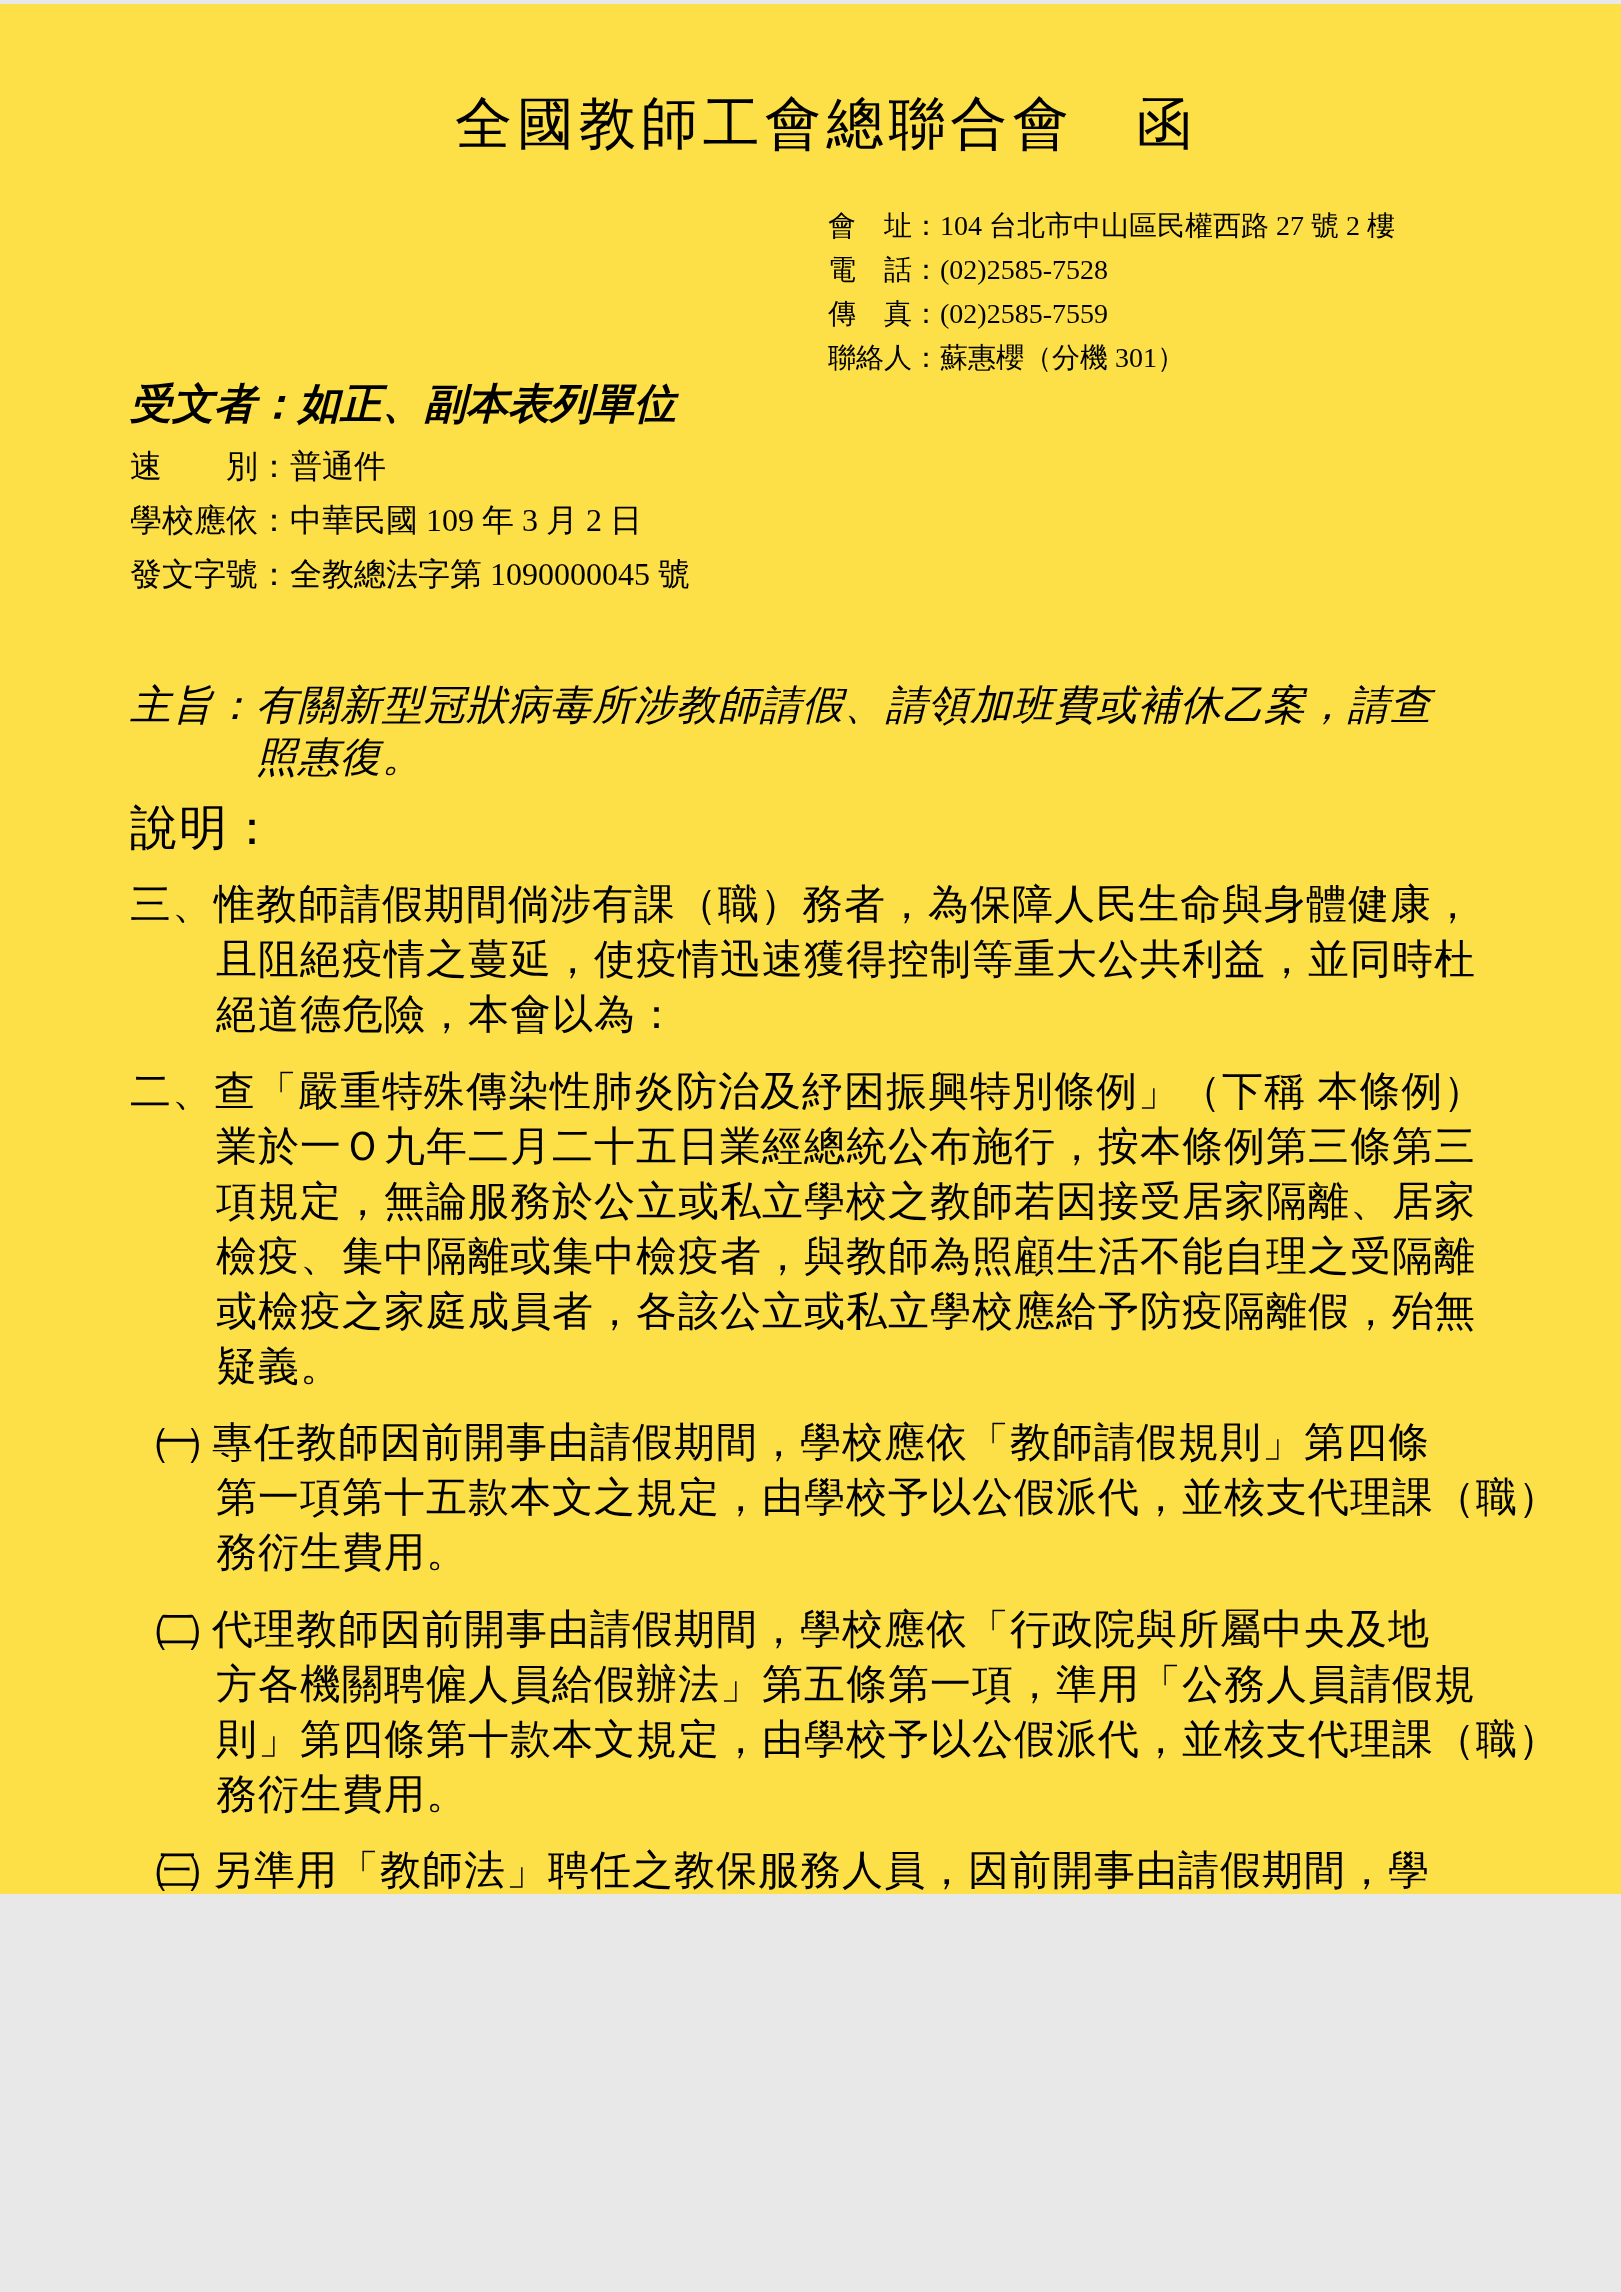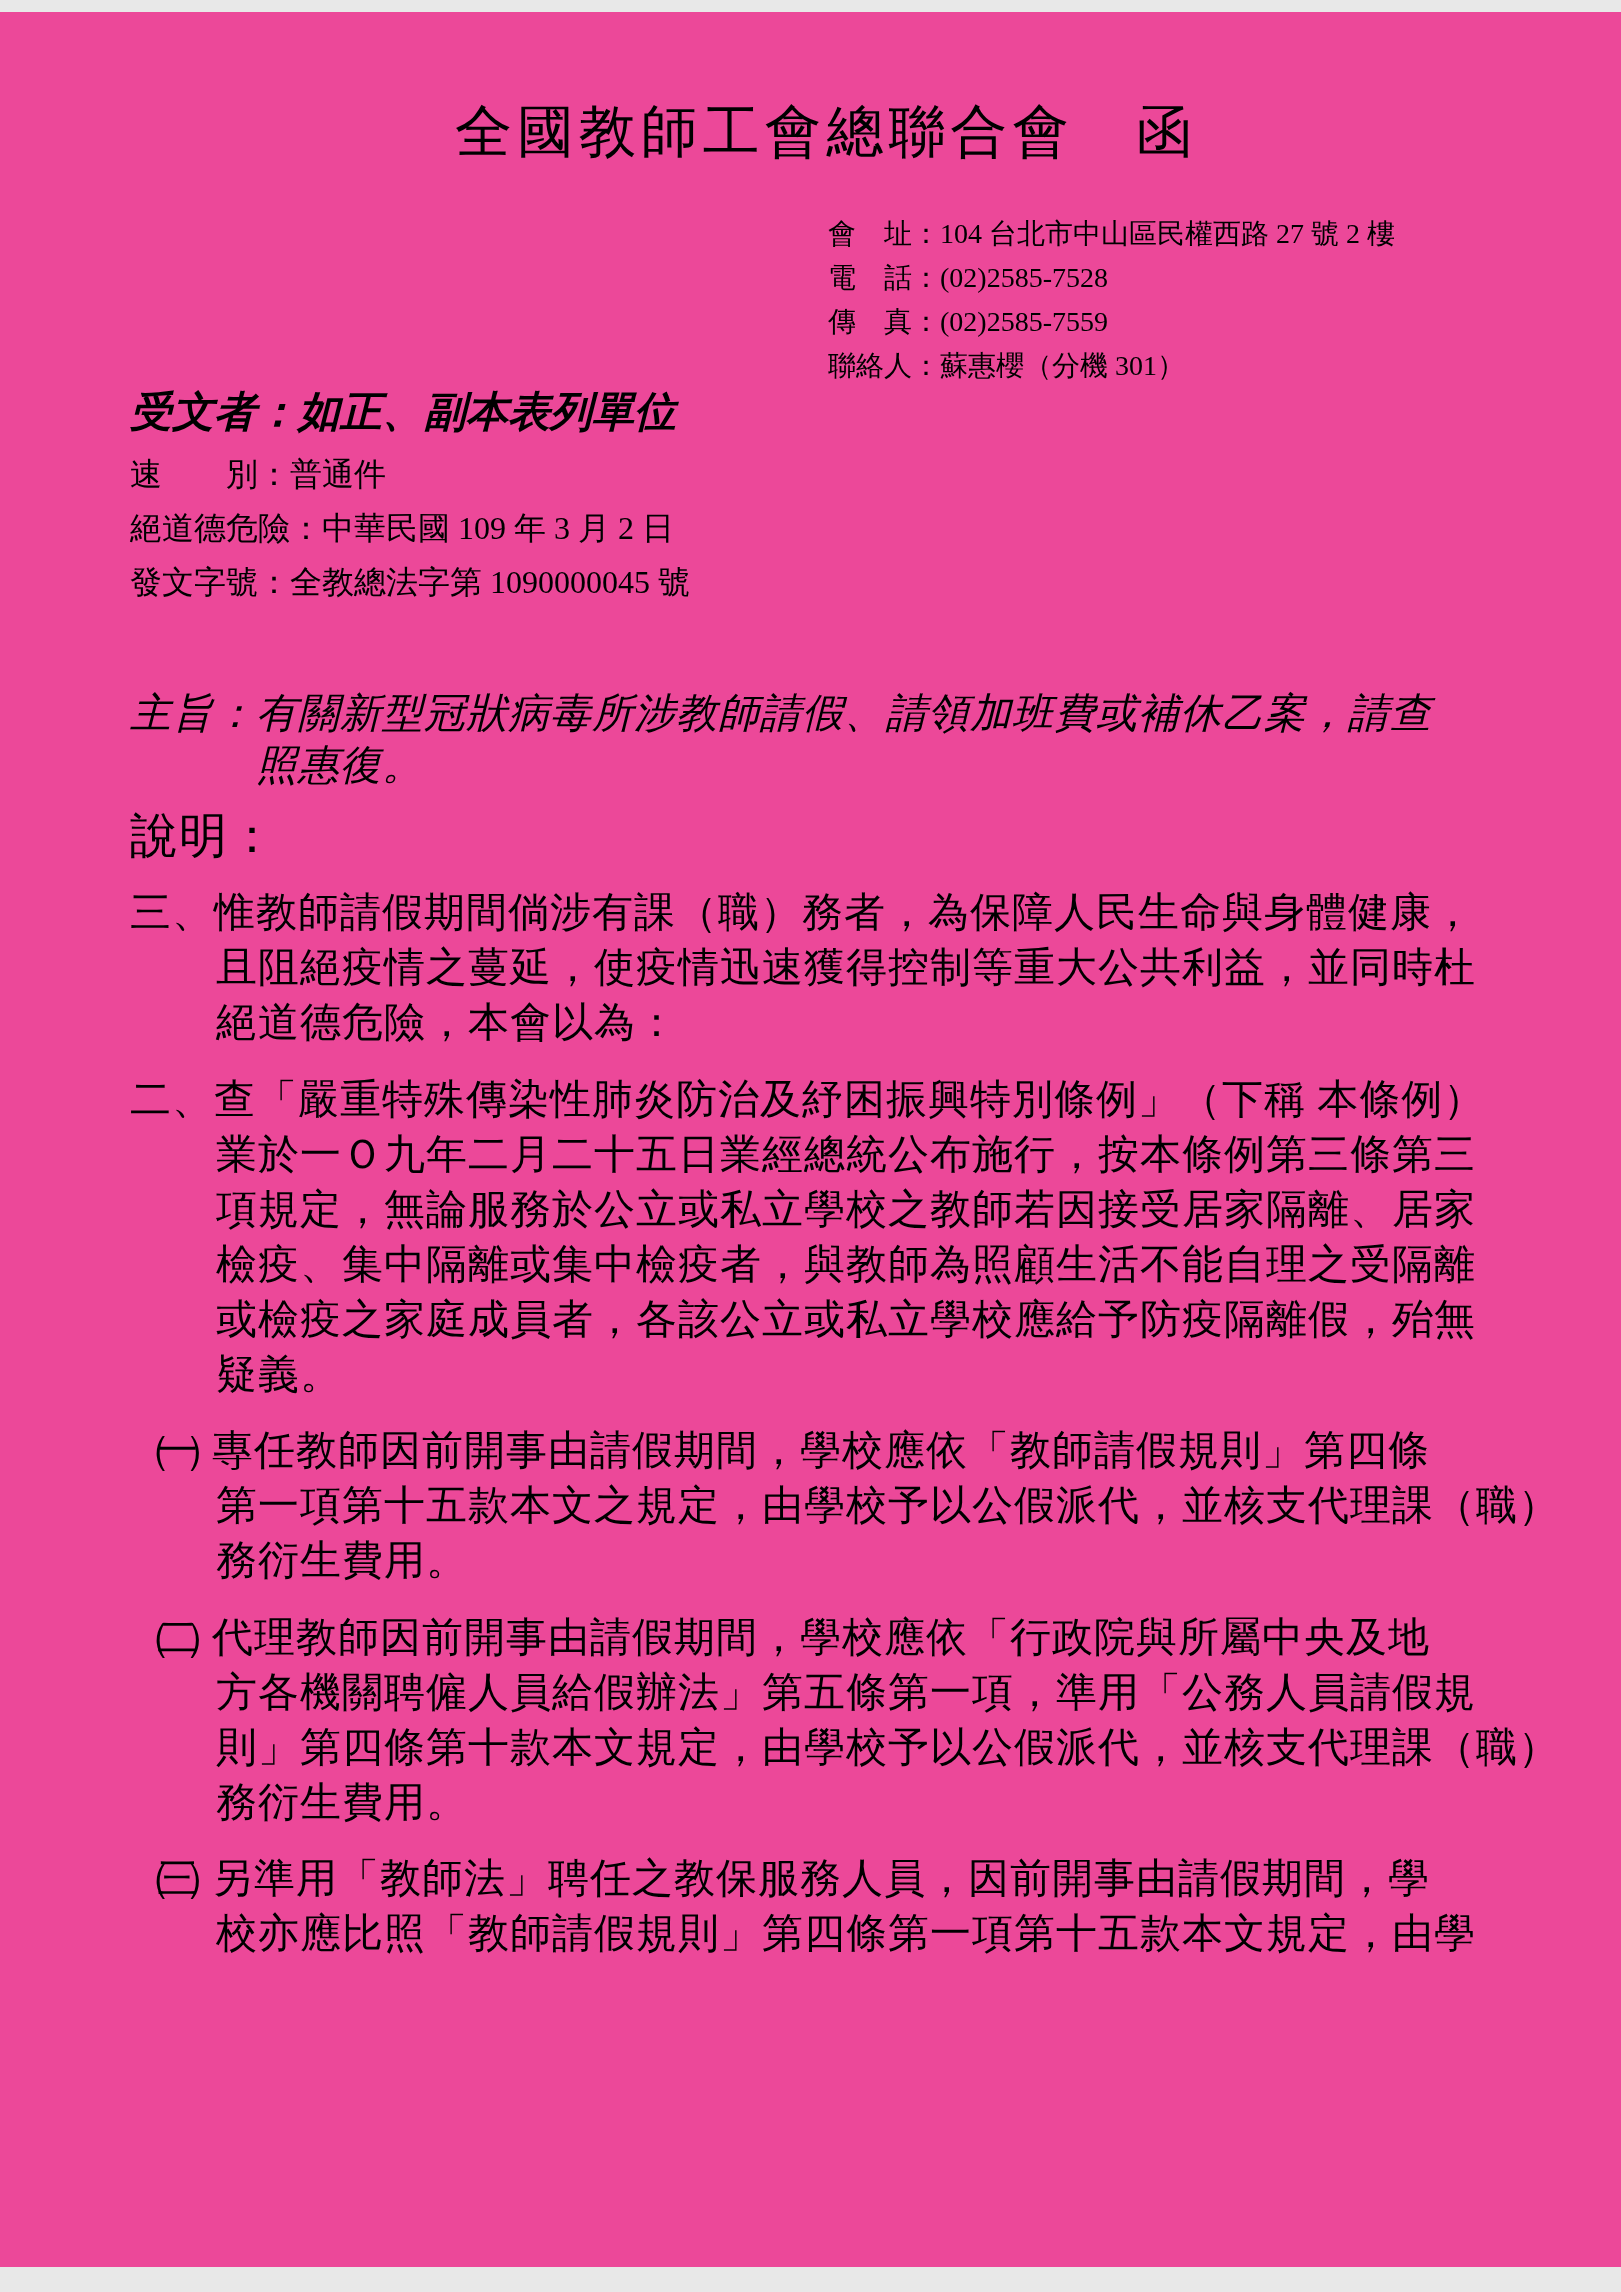--- a/index.html
+++ b/index.html
@@ -3,23 +3,23 @@
 <meta charset="utf-8">
 <style>
   html, body {
     margin: 0;
     padding: 0;
     background: #e8e8e8;
   }
   .page {
     position: relative;
     width: 1621px;
-    height: 2255px;
-    margin: 12px auto;
-    background: #ec4899;
+    height: 1890px;
+    margin: 4px auto;
+    background: #fde047;
     color: #000000;
     font-family: "Liberation Serif", "DejaVu Serif", serif;
     box-sizing: border-box;
     padding: 90px 98px 0 130px;
     overflow: hidden;
   }
   .title {
     text-align: center;
     font-size: 57px;
     line-height: 59px;
@@ -84,21 +84,21 @@
     <div class="contact-row"><span>會　址：</span><span>104 台北市中山區民權西路 27 號 2 樓</span></div>
     <div class="contact-row"><span>電　話：</span><span>(02)2585-7528</span></div>
     <div class="contact-row"><span>傳　真：</span><span>(02)2585-7559</span></div>
     <div class="contact-row"><span>聯絡人：</span><span>蘇惠櫻（分機 301）</span></div>
   </div>
 
   <div class="recipient"><span>受文者：</span><span>如正、副本表列單位</span></div>
 
   <div class="meta">
     <div class="meta-row"><span>速　　別：</span><span>普通件</span></div>
-    <div class="meta-row"><span>絕道德危險：</span><span>中華民國 109 年 3 月 2 日</span></div>
+    <div class="meta-row"><span>學校應依：</span><span>中華民國 109 年 3 月 2 日</span></div>
     <div class="meta-row"><span>發文字號：</span><span>全教總法字第 1090000045 號</span></div>
   </div>
 
   <div class="subject"><span class="plabel">主旨：</span><span class="ptext">有關新型冠狀病毒所涉教師請假、請領加班費或補休乙案，請查
 照惠復。</span></div>
 
   <div class="explanation">說明：</div>
 
 
   <div class="para"><span class="plabel">三、</span><span class="ptext">惟教師請假期間倘涉有課（職）務者，為保障人民生命與身體健康，

